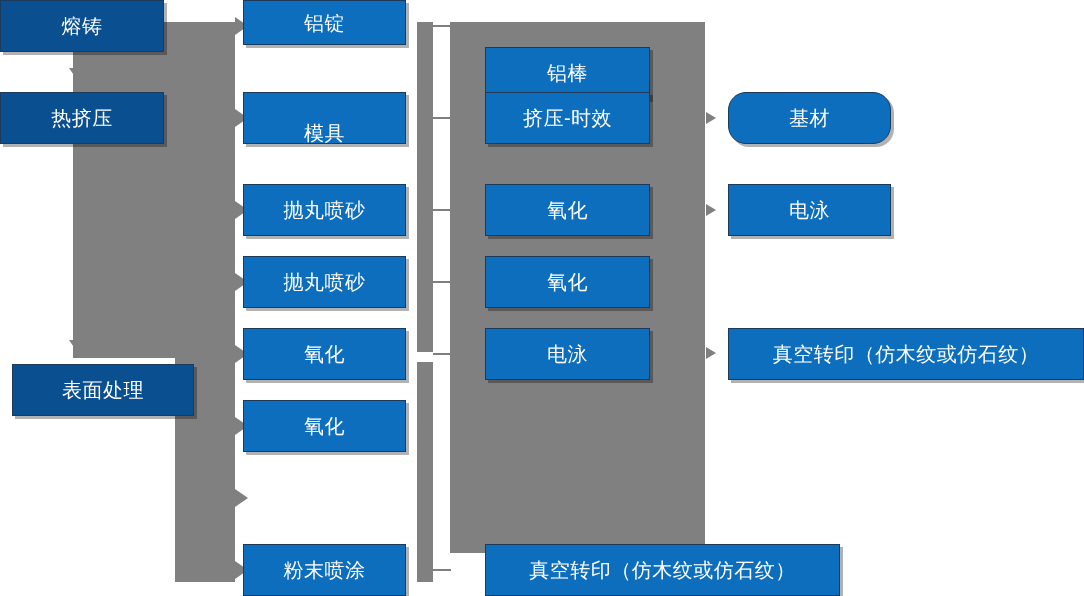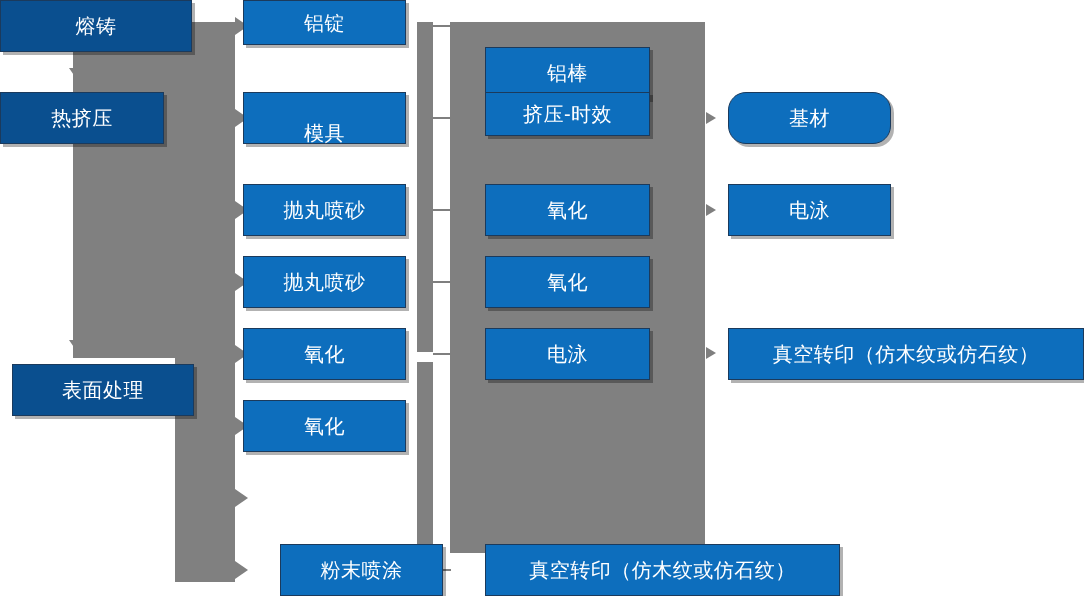--- a/index.html
+++ b/index.html
@@ -102,21 +102,21 @@
   <div class="thin-line" style="left:433px; top:117px; width:18px; background:#7f7f7f;"></div>
   <div class="thin-line" style="left:433px; top:209px; width:18px; background:#7f7f7f;"></div>
   <div class="thin-line" style="left:433px; top:281px; width:18px; background:#7f7f7f;"></div>
   <div class="thin-line" style="left:433px; top:353px; width:18px; background:#7f7f7f;"></div>
   <div class="thin-line" style="left:433px; top:569px; width:18px; background:#7f7f7f;"></div>
 
   <div class="thin-arrow" style="left:706px; top:112px;"></div>
   <div class="thin-arrow" style="left:706px; top:204px;"></div>
   <div class="thin-arrow" style="left:706px; top:347px;"></div>
 
-  <div class="box dark" style="left:0px; top:0px; width:192px; height:52px;">
+  <div class="box dark" style="left:0px; top:0px; width:164px; height:52px;">
     <span>熔铸</span>
   </div>
 
   <div class="box dark" style="left:0px; top:92px; width:164px; height:52px;">
     <span>热挤压</span>
   </div>
 
   <div class="box dark" style="left:12px; top:364px; width:182px; height:52px;">
     <span>表面处理</span>
   </div>
@@ -139,29 +139,29 @@
 
   <div class="box light" style="left:243px; top:328px; width:163px; height:52px;">
     <span>氧化</span>
   </div>
 
   <div class="box light" style="left:243px; top:400px; width:163px; height:52px;">
     <span>氧化</span>
   </div>
 
 
-  <div class="box light" style="left:243px; top:544px; width:163px; height:52px;margin-left:37px;">
+  <div class="box light" style="left:243px; top:544px; width:163px; height:52px;">
     <span>粉末喷涂</span>
   </div>
 
   <div class="box light" style="left:485px; top:0px; width:165px; height:52px;margin-top:47px;">
     <span>铝棒</span>
   </div>
 
-  <div class="box light" style="left:485px; top:92px; width:165px; height:44px;">
+  <div class="box light" style="left:485px; top:92px; width:165px; height:52px;">
     <span>挤压-时效</span>
   </div>
 
   <div class="box light" style="left:485px; top:184px; width:165px; height:52px;">
     <span>氧化</span>
   </div>
 
   <div class="box light" style="left:485px; top:256px; width:165px; height:52px;">
     <span>氧化</span>
   </div>

